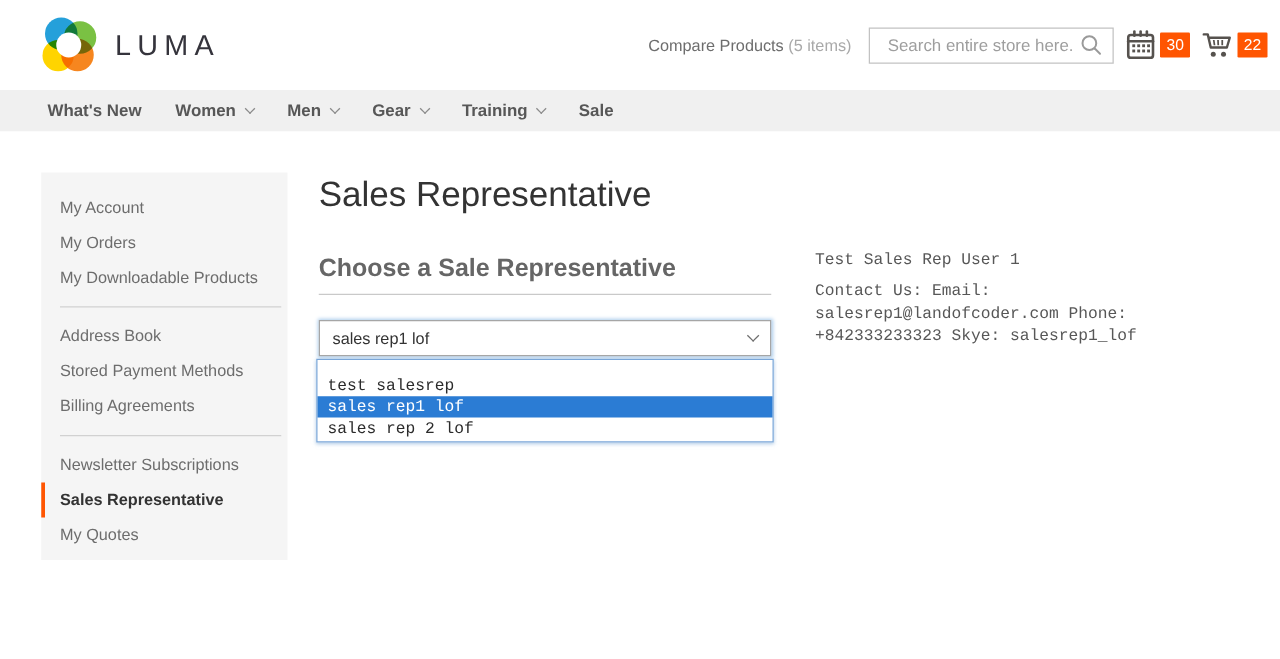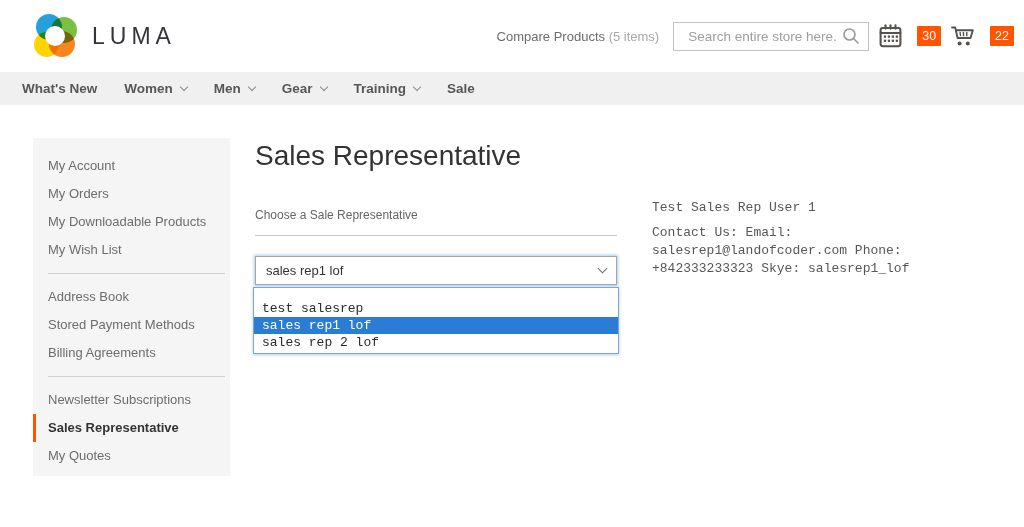--- a/index.html
+++ b/index.html
@@ -28,43 +28,43 @@
   .searchbox { position:relative; margin-left:14px; width:196px; }
   .searchbox input {
     width:196px; height:29px; border:1px solid #c2c2c2; background:#fff;
     font-family:"Liberation Sans", sans-serif; font-size:13.5px; color:#575757;
     padding:0 32px 0 14px; outline:none;
   }
   .searchbox input::placeholder { color:#9e9e9e; }
   .search-btn { position:absolute; right:7px; top:4px; width:22px; height:22px; border:none; background:none; cursor:pointer; }
   .icon-group { display:flex; align-items:center; margin-left:9px; cursor:pointer; }
   .badge {
-    margin-left:14px; background:var(--accent,#ff5501); color:#fff;
+    margin-left:3px; background:var(--accent,#ff5501); color:#fff;
     font-size:12.5px; line-height:20px; padding:0 5px; border-radius:1px; font-weight:400;
   }
 
   
-  .nav { height:33px; background:#f0f0f0; display:flex; align-items:center; padding-left:22px; }
+  .nav { height:33px; background:#f0f0f0; display:flex; align-items:center; padding-left:38px; }
   .nav-item { display:flex; align-items:center; margin-right:27px; cursor:pointer;
     font-size:13.5px; font-weight:700; color:#575757; white-space:nowrap; }
   .chev { width:6px; height:6px; border-right:1.5px solid #8a8a8a; border-bottom:1.5px solid #8a8a8a;
     transform:rotate(45deg); margin:-3px 0 0 8px; }
 
   
   .content { position:relative; height:422px; }
 
   .sidebar { position:absolute; left:33px; top:33px; width:197px; background:#f5f5f5; padding:14px 0 6px; }
   .side-item { font-size:13px; color:#6d6d6d; padding:6px 10px 7px 15px; cursor:pointer; }
   .side-item.active { color:#333; font-weight:700; border-left:3px solid var(--accent,#ff5501); padding-left:12px; }
   .side-divider { border:none; border-top:1px solid #d1d1d1; margin:9px 5px 9px 15px; }
 
   .main { position:absolute; left:255px; top:35px; width:362px; }
   .page-title { font-size:28px; font-weight:300; color:#333; line-height:1.15; }
   .section-heading {
-    margin-top:32px; font-size:12px; font-weight:400; color:#666;
+    margin-top:32px; font-size:20px; font-weight:700; color:#666;
     padding-bottom:9px; border-bottom:1px solid #c9c9c9; line-height:22px;
   }
   .select-wrap { position:relative; margin-top:20px; }
   .select-box {
     height:29px; border:1px solid #a6a6a6; background:#fff; display:flex;
     align-items:center; justify-content:space-between; padding:0 10px; cursor:pointer;
     box-shadow:0 0 3px 1px #a8cbec;
   }
   .select-box .value { font-size:13px; color:#333; }
   .sel-chev { width:7px; height:7px; border-right:1.6px solid #6d6d6d; border-bottom:1.6px solid #6d6d6d;
@@ -172,21 +172,20 @@
       <span>Sale</span>
     </div>
 </div>
 
 <div class="content">
 
   <div class="sidebar">
     <div class="side-item">My Account</div>
     <div class="side-item">My Orders</div>
     <div class="side-item">My Downloadable Products</div>
-    <div class="side-item">My Wish List</div>
     <hr class="side-divider">
     <div class="side-item">Address Book</div>
     <div class="side-item">Stored Payment Methods</div>
     <div class="side-item">Billing Agreements</div>
     <hr class="side-divider">
     <div class="side-item">Newsletter Subscriptions</div>
     <div class="side-item active">Sales Representative</div>
     <div class="side-item">My Quotes</div>
   </div>
 

